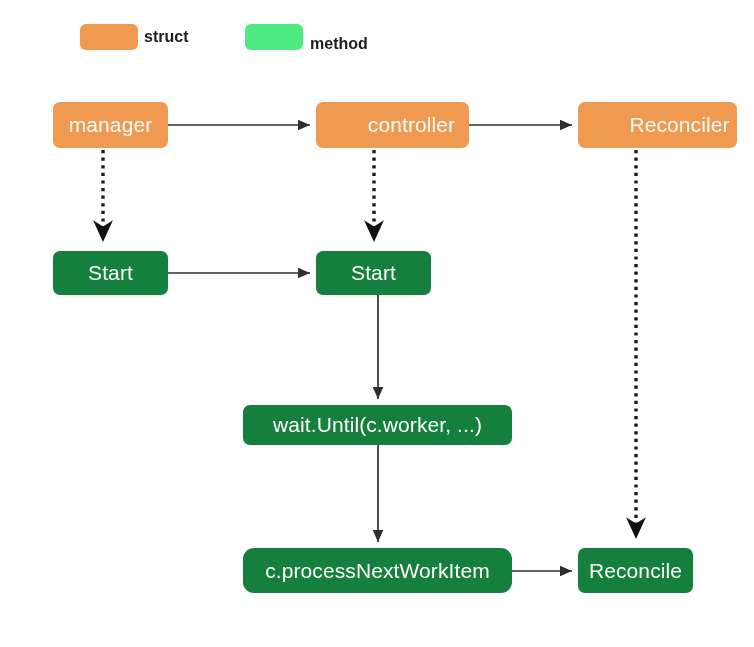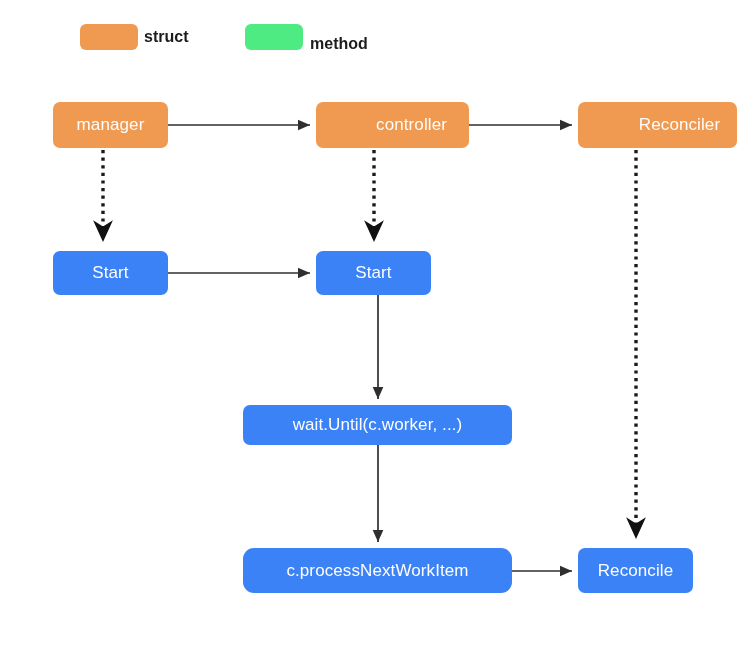--- a/index.html
+++ b/index.html
@@ -35,26 +35,26 @@
   }
 
   
   .node {
     position: absolute;
     border-radius: 7px;
     display: flex;
     align-items: center;
     justify-content: center;
     color: #fdfdfd;
-    font-size: 17px;
+    font-size: 21px;
     white-space: nowrap;
     letter-spacing: 0.1px;
   }
   .node.struct { background: #ef9a50; }
-  .node.method { background: #3b82f6; }
+  .node.method { background: #15803d; }
 
   
   #edges {
     position: absolute;
     left: 0;
     top: 0;
     width: 754px;
     height: 647px;
     pointer-events: none;
   }

